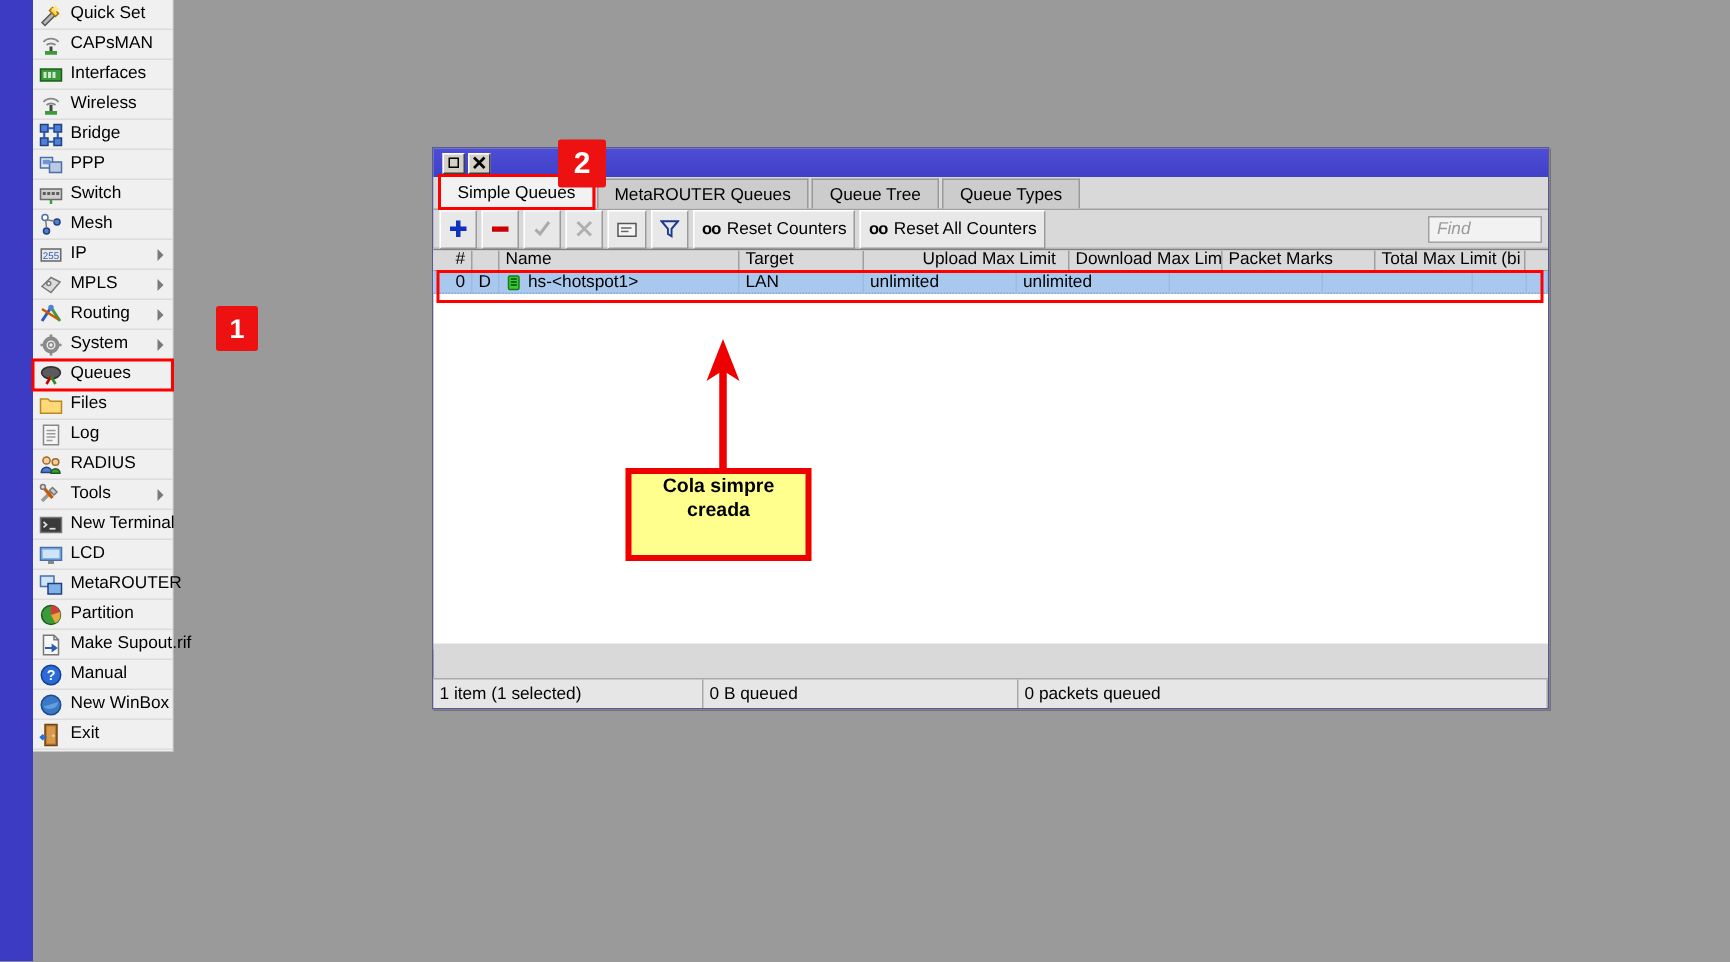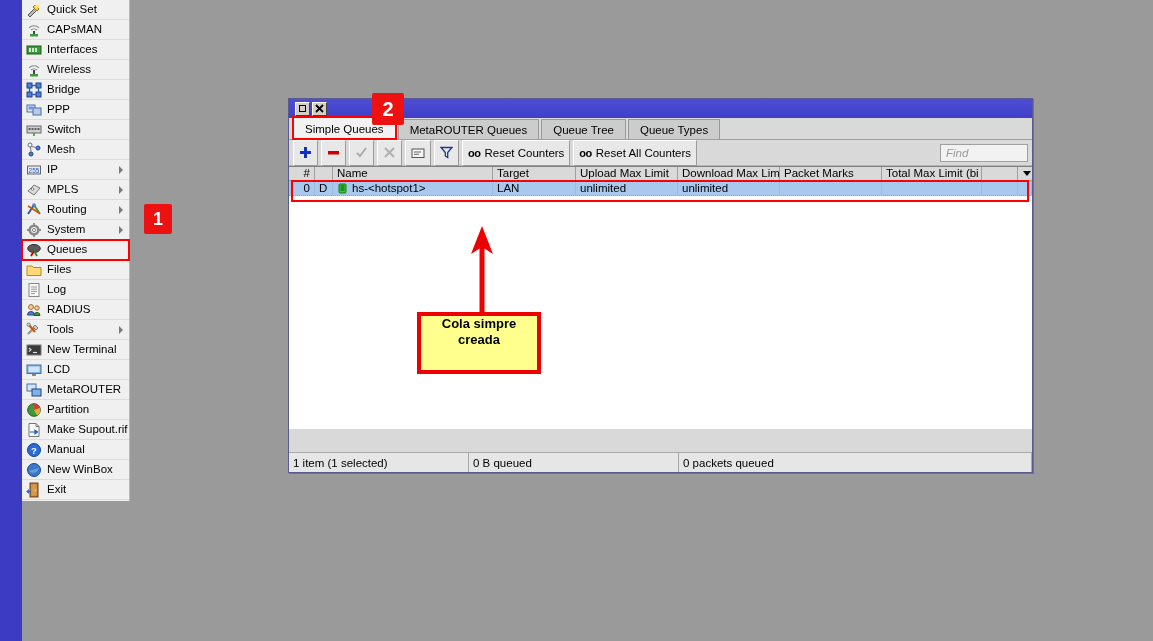--- a/index.html
+++ b/index.html
@@ -17,21 +17,21 @@
   
   .left-strip {
     position: absolute; left: 0; top: 0;
     width: 22px; height: 641px;
     background: #3b3bc4;
   }
 
   
   .sidebar {
     position: absolute; left: 22px; top: 0;
-    width: 108px; height: 501px;
+    width: 94px; height: 501px;
     background: #f0f0f0;
     border-right: 1px solid #b8b8b8;
   }
   .menu-item {
     position: relative;
     height: 20px;
     display: flex;
     align-items: center;
     padding-left: 4px;
     border-bottom: 1px solid #dcdcdc;
@@ -167,21 +167,21 @@
     font-size: 11.5px;
     cursor: default;
     color: #000;
   }
   .tbtn.disabled { color: #a8a8a8; }
   .tbtn .oo {
     font-weight: bold; font-size: 11px; margin-right: 4px; letter-spacing: -0.5px;
   }
   .findbox {
     margin-left: auto;
-    width: 88px; height: 18px;
+    width: 76px; height: 18px;
     background: #f2f2f2;
     border: 1px solid #a0a0a0;
     display: flex; align-items: center;
     padding-left: 5px;
     color: #9a9a9a;
     font-style: italic;
     font-size: 11.5px;
   }
 
   
@@ -635,21 +635,21 @@
         <span>Find</span>
       </div>
     </div>
 
     <div class="tablewrap">
       <div class="thead" id="thead">
           <div class="th num" style="width: 26px; flex: 0 0 26px;">#</div>
           <div class="th" style="width: 18px; flex: 0 0 18px;"></div>
           <div class="th" style="width: 160px; flex: 0 0 160px;">Name</div>
           <div class="th" style="width: 83px; flex: 0 0 83px;">Target</div>
-          <div class="th" style="width: 102px; flex: 0 0 102px;">Upload Max Limit</div>
+          <div class="th" style="width: 102px; flex: 0 0 102px; margin-left: 35px;">Upload Max Limit</div>
           <div class="th" style="width: 102px; flex: 0 0 102px;">Download Max Limit</div>
           <div class="th" style="width: 102px; flex: 0 0 102px;">Packet Marks</div>
           <div class="th" style="width: 100px; flex: 0 0 100px;">Total Max Limit (bi</div>
           <div class="th" style="width: 36px; flex: 0 0 36px;"></div>
           <div class="th th-drop" style="flex: 1 1 auto;">
             <i></i>
           </div>
         </div>
       <div id="tbody">
           <div class="trow">

